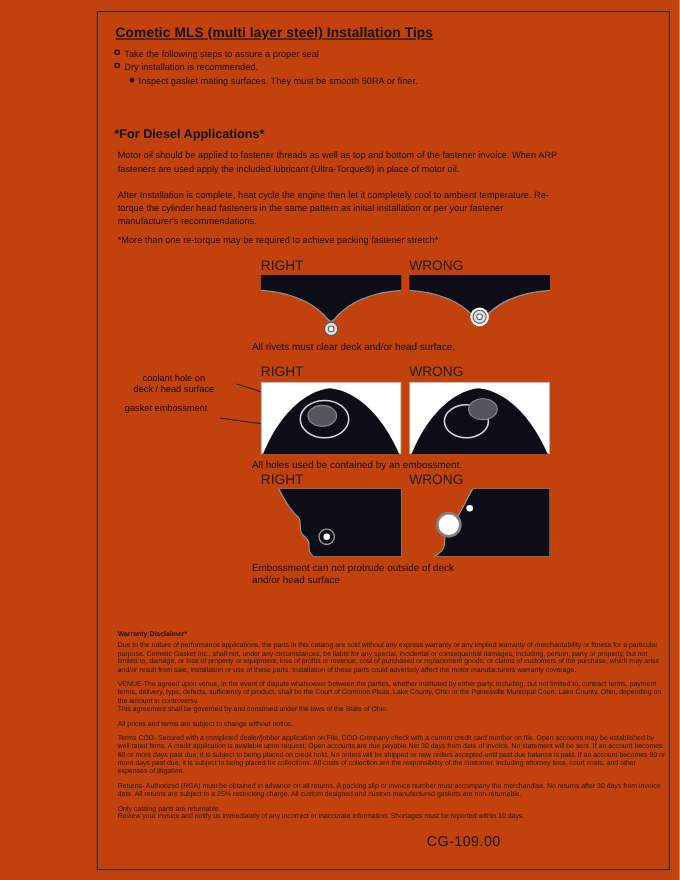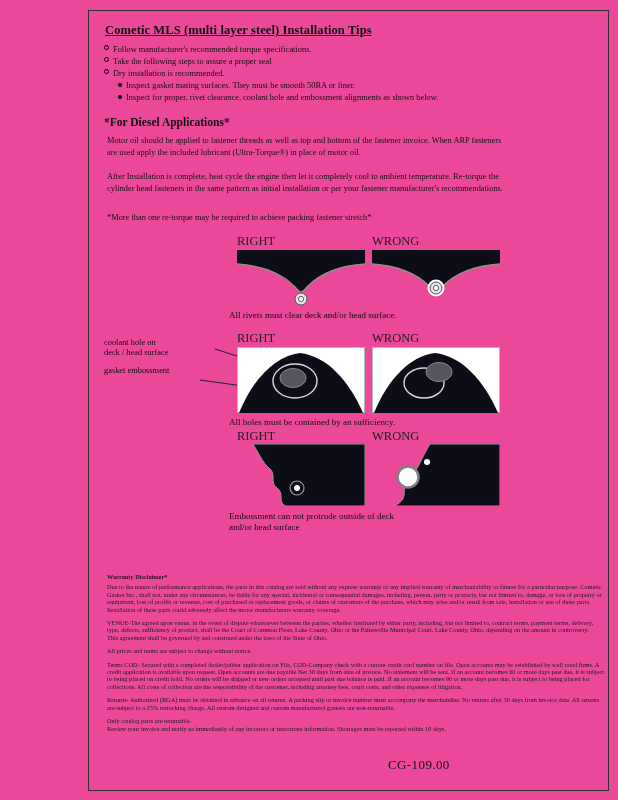--- a/index.html
+++ b/index.html
@@ -1,21 +1,21 @@
 <!DOCTYPE html>
 <html><head>
 <meta charset="utf-8">
 <style>
   html,body { margin:0; padding:0; background:#ffffff; }
   .page {
     position: relative;
     width: 618px;
     height: 800px;
-    background: #ec4899;
-    font-family: Liberation Serif, serif;
+    background: #c2410c;
+    font-family: Liberation Sans, sans-serif;
     color: #111;
     overflow: hidden;
   }
   .frame {
     position: absolute;
     left: 88px; top: 10px;
     width: 521px; height: 781px;
     border: 1px solid #2f2f2f;
     box-sizing: border-box;
   }
@@ -57,21 +57,21 @@
   .flabel {
     position: absolute; width: 128px;
     text-align: left; font-size: 12.5px; color: #1c1c1c;
   }
   .panel { position: absolute; width: 128px; }
   .panel svg { display: block; width: 100%; height: 100%; }
   .caption { position: absolute; left: 229px; font-size: 9px; line-height: 10.5px; color: #0d0d0d; }
   .pre { white-space: pre-line; }
   .ann {
     position: absolute; font-size: 8.4px; line-height: 10px;
-    text-align: left; white-space: pre-line; color: #0d0d0d;
+    text-align: center; white-space: pre-line; color: #0d0d0d;
   }
   .conn { position: absolute; left: 104px; top: 334px; }
   .legal {
     position: absolute; left: 107px; top: 573px; width: 498px;
     font-size: 6.3px; line-height: 7.4px; color: #1a1a1a;
   }
   .legal-heading { font-weight: bold; margin-bottom: 3px; }
   .legal p { margin: 0 0 6px 0; }
   .code {
     position: absolute; left: 388px; top: 757px;
@@ -81,25 +81,23 @@
 </head>
 <body>
 
 <div class="page">
 
   <div class="frame"></div>
 
   <div class="title">Cometic MLS (multi layer steel) Installation Tips</div>
 
   <div class="tips">
-    <div class="tip"><span class="b1"></span><span>Follow manufacturer's recommended torque specifications.</span></div>
     <div class="tip"><span class="b1"></span><span>Take the following steps to assure a proper seal</span></div>
     <div class="tip"><span class="b1"></span><span>Dry installation is recommended.</span></div>
     <div class="tip sub"><span class="b2"></span><span>Inspect gasket mating surfaces.  They must be smooth 50RA or finer.</span></div>
-    <div class="tip sub"><span class="b2"></span><span>Inspect for proper, rivet clearance, coolant hole and embossment alignments as shown below.</span></div>
   </div>
 
   <div class="diesel-heading">*For Diesel Applications*</div>
   <div class="para para1">Motor oil should be applied to fastener threads as well as top and bottom of the fastener invoice. When ARP fasteners are used apply the included lubricant (Ultra-Torque®) in place of motor oil.</div>
   <div class="para para2">After Installation is complete, heat cycle the engine then let it completely cool to ambient temperature. Re-torque the cylinder head fasteners in the same pattern as initial installation or per your fastener manufacturer's recommendations.</div>
   <div class="note">*More than one re-torque may be required to achieve packing fastener stretch*</div>
 
   <div class="flabel" style="left:237px; top:234px;">RIGHT</div>
   <div class="flabel" style="left:372px; top:234px;">WRONG</div>
 
@@ -142,21 +140,21 @@
     </svg>
   </div>
   <div class="panel" style="left:372px; top:347px; height:66px;">
     <svg viewBox="0 0 128 66">
       <rect x="0.5" y="0.5" width="127" height="65" fill="#ffffff" stroke="#b8b8b8"></rect>
       <path d="M2,66 C16,32 38,9 63,6 C90,9 112,34 126,66 Z" fill="#0d0d17"></path>
       <ellipse cx="52" cy="36" rx="20" ry="15" fill="none" stroke="#d8d8d8" stroke-width="1.4"></ellipse>
       <ellipse cx="67" cy="25" rx="13" ry="9.5" fill="#55555e" stroke="#8a8a8a" stroke-width="1"></ellipse>
     </svg>
   </div>
-  <div class="caption" style="top:417px;">All holes must be contained by an sufficiency.</div>
+  <div class="caption" style="top:417px;">All holes used be contained by an embossment.</div>
 
   <div class="flabel" style="left:237px; top:429px;">RIGHT</div>
   <div class="flabel" style="left:372px; top:429px;">WRONG</div>
 
   <div class="panel" style="left:237px; top:444px; height:62px;">
     <svg viewBox="0 0 128 62">
       <path d="M16,0 H128 V62 H48 C40,56 48,50 40,44 C32,38 40,30 32,24 C26,19 22,10 16,0 Z" fill="#0d0d17" stroke="#9a9a9a" stroke-width="1"></path>
       <circle cx="60" cy="44" r="7" fill="none" stroke="#999" stroke-width="1.2"></circle>
       <circle cx="60" cy="44" r="3" fill="#ffffff"></circle>
     </svg>

